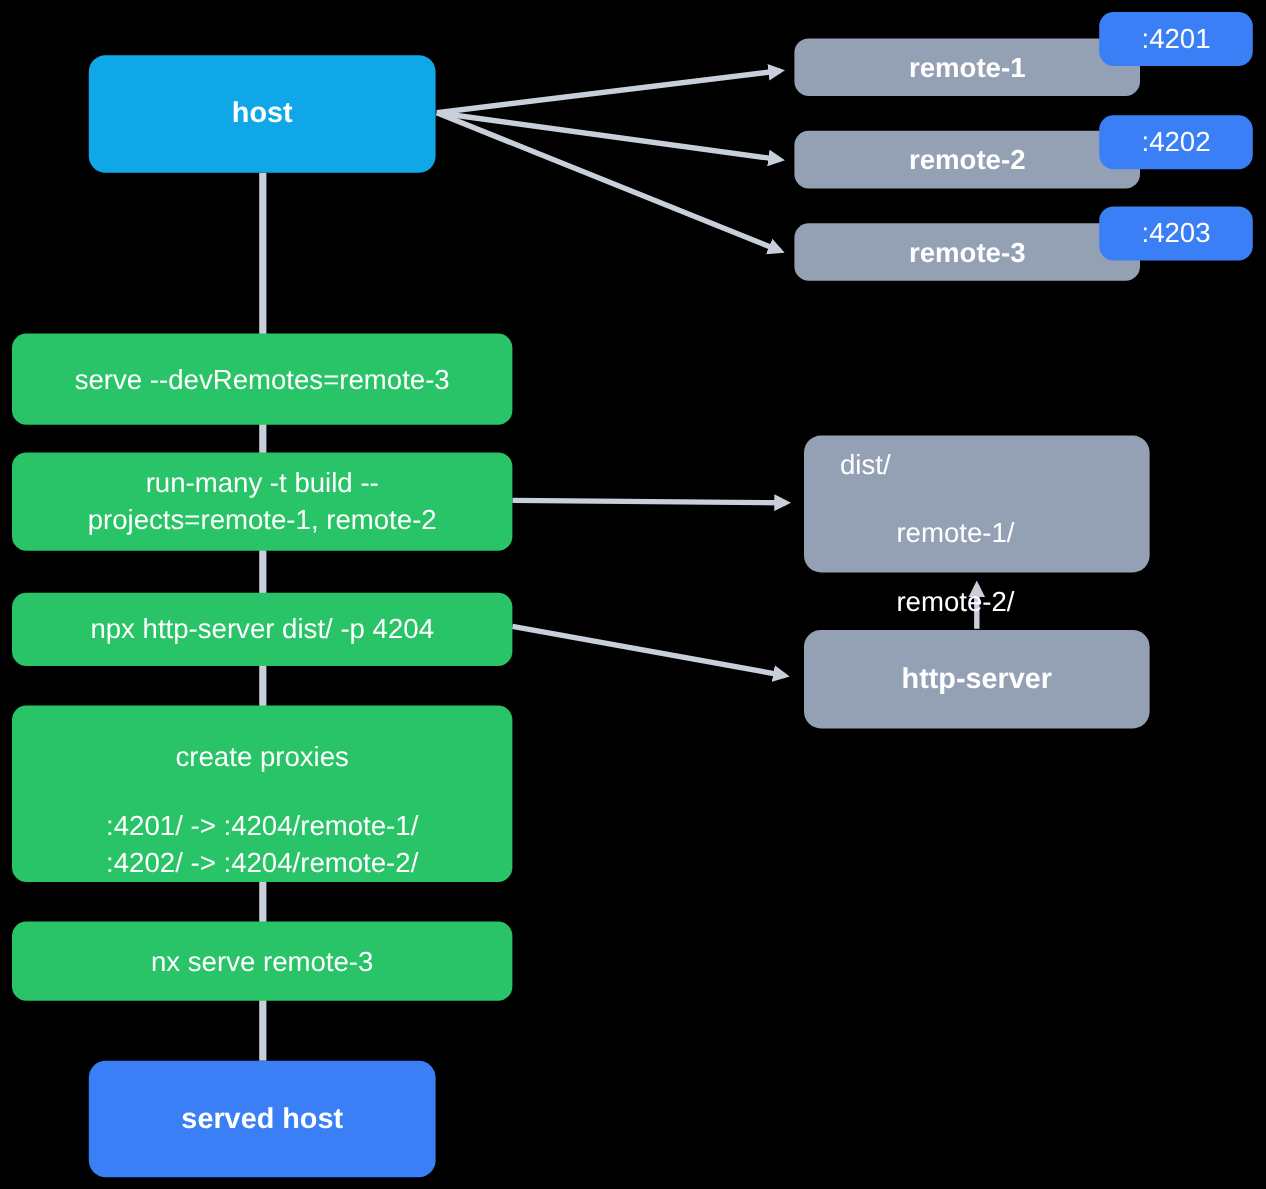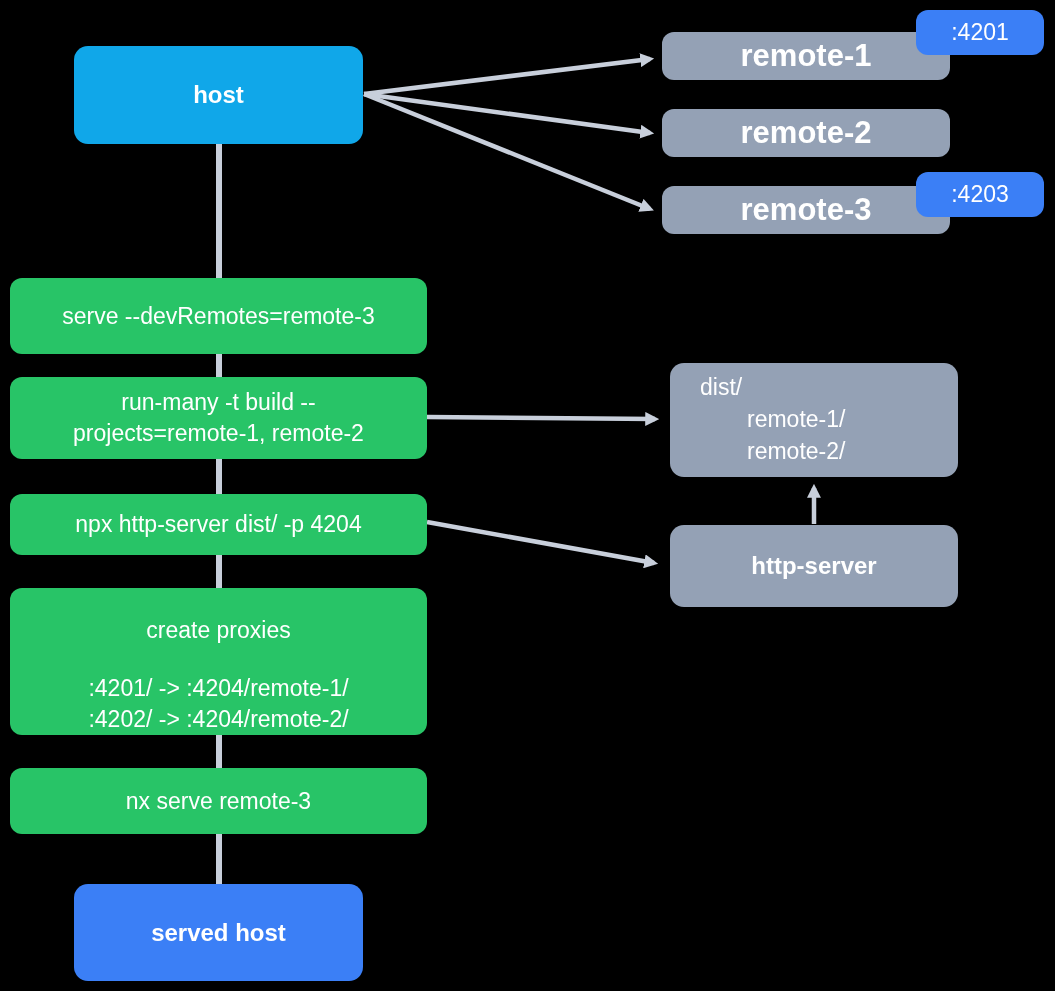--- a/index.html
+++ b/index.html
@@ -20,21 +20,21 @@
     overflow:hidden;
   }
   .wires{position:absolute;left:0;top:0;z-index:0;}
   .wires line{stroke:var(--wire-gray);}
   .node{
     position:absolute;display:flex;align-items:center;justify-content:center;
     text-align:center;box-sizing:border-box;z-index:1;
   }
   .blue-host{background:var(--host-blue);border-radius:14px;font-weight:bold;font-size:24px;}
   .blue-served{background:var(--royal-blue);border-radius:14px;font-weight:bold;font-size:24px;}
-  .gray-node{background:var(--node-gray);border-radius:12px;font-weight:bold;font-size:31px;}
+  .gray-node{background:var(--node-gray);border-radius:12px;font-weight:bold;font-size:23px;}
   .badge{
     position:absolute;display:flex;align-items:center;justify-content:center;
     background:var(--royal-blue);border-radius:12px;font-size:23px;z-index:2;
   }
   .green-node{
     background:var(--action-green);border-radius:12px;font-size:23px;font-weight:normal;
     flex-direction:column;line-height:31px;
   }
   .host-box{left:74px;top:46px;width:289px;height:98px;}
   .remote-box{left:662px;width:288px;height:48px;}
@@ -53,21 +53,21 @@
   .cmd-proxies .gap{height:36px;}
   .cmd-nx-serve{top:768px;height:66px;}
   .served-box{left:74px;top:884px;width:289px;height:97px;}
   .dist-box{
     left:670px;top:363px;width:288px;height:114px;
     background:var(--node-gray);border-radius:14px;
     font-size:23px;line-height:32px;
     flex-direction:column;align-items:flex-start;justify-content:flex-start;
     padding:8px 0 16px 30px;text-align:left;
   }
-  .dist-box .indent{padding-left:47px;}
+  .dist-box .indent{padding-left:47px;margin-top:25px;}
   .http-box{left:670px;top:525px;width:288px;height:82px;background:var(--node-gray);border-radius:14px;font-weight:bold;font-size:24px;}
 </style>
 </head>
 <body>
 
 <div class="stage">
 
   <svg class="wires" width="1055" height="991" viewBox="0 0 1055 991">
     <defs>
       <marker id="ah" viewBox="0 0 10 10" refX="7" refY="5" markerWidth="3.1" markerHeight="3.1" orient="auto">
@@ -89,20 +89,23 @@
 
   <div class="node gray-node remote-box remote-1">
     <span>remote-1</span>
   </div>
   <div class="badge badge-1">
     <span>:4201</span>
   </div>
 
   <div class="node gray-node remote-box remote-2">
     <span>remote-2</span>
+  </div>
+  <div class="badge badge-2">
+    <span>:4202</span>
   </div>
 
   <div class="node gray-node remote-box remote-3">
     <span>remote-3</span>
   </div>
   <div class="badge badge-3">
     <span>:4203</span>
   </div>
 
   <div class="node green-node cmd-serve">

